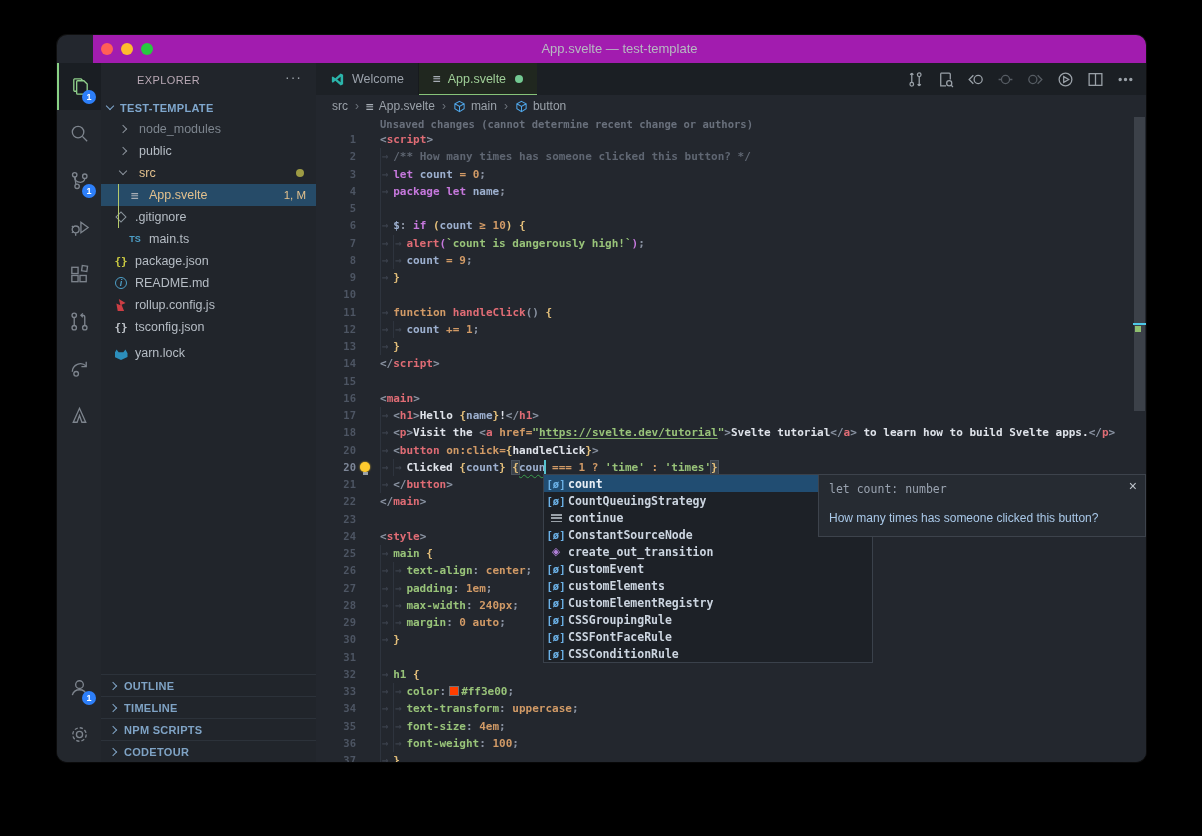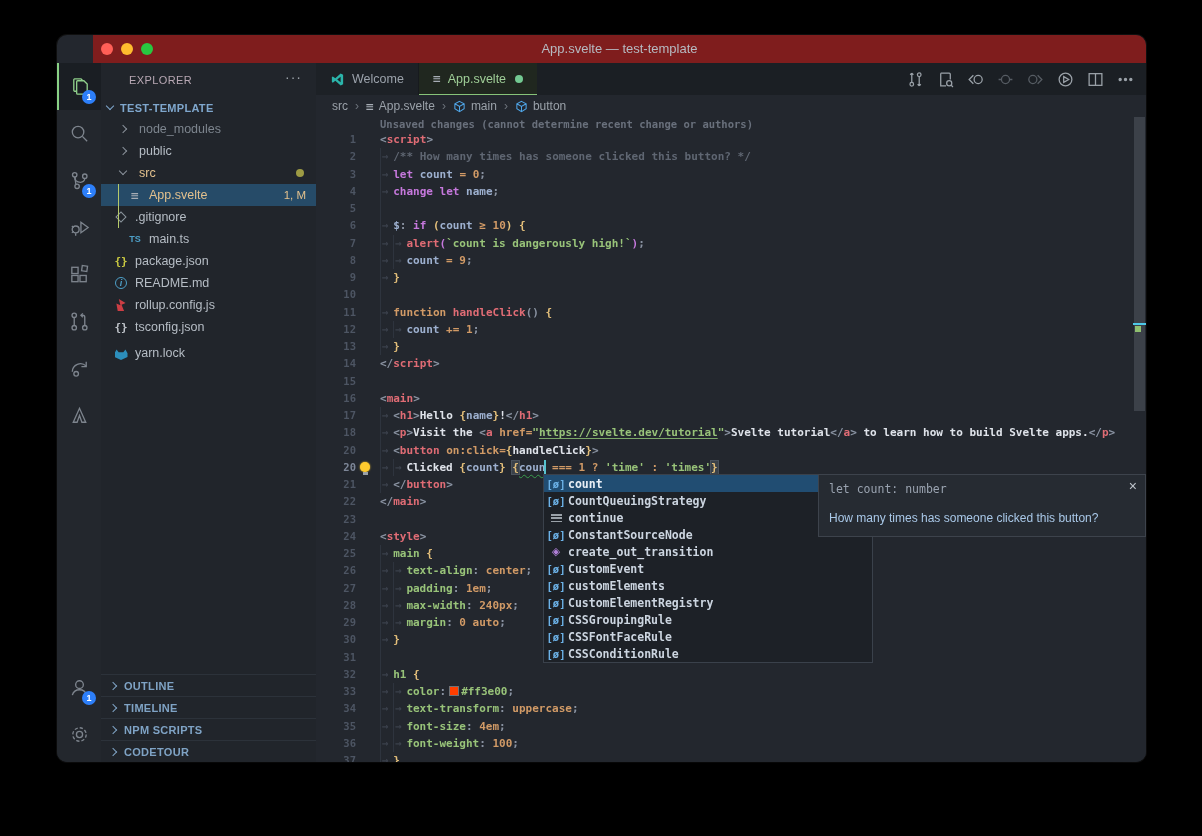--- a/index.html
+++ b/index.html
@@ -3,41 +3,41 @@
 <meta charset="utf-8">
 <style>
   * { margin:0; padding:0; box-sizing:border-box; }
   html,body { width:1202px; height:836px; background:#000; font-family:"Liberation Sans", sans-serif; overflow:hidden; }
 
   .window { position:absolute; left:57px; top:35px; width:1089px; height:727px;
     background:#23272e; border-radius:10px; overflow:hidden;
     box-shadow:0 18px 60px rgba(0,0,0,.8), 0 0 0 1px rgba(255,255,255,.07); }
 
   
-  .titlebar { position:absolute; left:0; top:0; right:0; height:28px; background:#7f1d1d;margin-left:36px; }
+  .titlebar { position:absolute; left:0; top:0; right:0; height:28px; background:#a21caf;margin-left:36px; }
   .lights { position:absolute; left:8px; top:7.5px; display:flex; gap:8px; }
   .light { width:12px; height:12px; border-radius:50%; }
   .l-red{background:#ff5f57;} .l-yel{background:#febc2e;} .l-grn{background:#28c840;}
   .win-title { position:absolute; left:0; right:0; top:0; height:28px; line-height:28px;
     text-align:center; color:#b6bac1; font-size:13px; }
 
   
   .activitybar { position:absolute; left:0; top:28px; width:44px; bottom:0; background:#23272d; }
   .act-item { position:relative; width:44px; height:47px; display:flex; align-items:center; justify-content:center; cursor:pointer; }
   .act-item svg { width:23px; height:23px; stroke:#7d848d; fill:none; stroke-width:1.4; }
   .act-item.active { background:#1a1e23; border-left:2px solid #89d185; }
   .act-item.active svg { stroke:#8fcf8a; }
   .act-badge { position:absolute; right:5px; bottom:6px; min-width:14px; height:14px; border-radius:8px;
     background:#2d7ff9; color:#fff; font-size:9px; line-height:14px; text-align:center; font-weight:700; }
   .act-bottom { position:absolute; left:0; bottom:4px; width:44px; }
 
   
   .sidebar { position:absolute; left:44px; top:28px; width:215px; bottom:0; background:#21252b; }
   .sb-header { position:absolute; left:0; top:0; right:0; height:35px; }
-  .sb-title { position:absolute; left:28px; top:11px; font-size:11px; letter-spacing:.4px; color:#b8a8b4; }
+  .sb-title { position:absolute; left:36px; top:11px; font-size:11px; letter-spacing:.4px; color:#b8a8b4; }
   .sb-more { position:absolute; right:14px; top:6px; color:#9aa1a8; font-size:14px; letter-spacing:1px; cursor:pointer; }
   .sb-root { position:absolute; left:0; top:35px; right:0; height:20px; display:flex; align-items:center;
     font-size:11px; font-weight:700; color:#7fa7cd; letter-spacing:.3px; cursor:pointer; }
   .chev { display:inline-block; width:6px; height:6px; border-right:1.4px solid #8a929b; border-bottom:1.4px solid #8a929b; flex:none; }
   .chev.open { transform:rotate(45deg); margin:-2px 7px 2px 7px; }
   .chev.closed { transform:rotate(-45deg); margin:0 7px 0 7px; }
   .sb-root .chev { border-color:#7fa7cd; margin-left:6px; }
   .tree { position:absolute; left:0; top:55px; right:0; }
   .trow { position:relative; height:22px; display:flex; align-items:center; font-size:12.5px; color:#b6bdc5; cursor:pointer; white-space:nowrap; }
   .trow .lbl { margin-left:6px; }
@@ -427,21 +427,21 @@
         </span>
       </div>
     <div class="codearea" id="codearea">
         <div class="ann">
           <span class="ln"></span>
           <span class="annx">Unsaved changes (cannot determine recent change or authors)</span>
         </div>
         <div class="cl"><span class="ln">1</span><span class="lc"><span class="pu">&lt;</span><span class="tag">script</span><span class="pu">&gt;</span></span></div>
         <div class="cl"><span class="ln">2</span><span class="lc"><span class="ind">→</span><span class="cm">/** How many times has someone clicked this button? */</span></span></div>
         <div class="cl"><span class="ln">3</span><span class="lc"><span class="ind">→</span><span class="kw">let</span><span class="vr"> count</span><span class="op"> =</span><span class="nu"> 0</span><span class="pu">;</span></span></div>
-        <div class="cl"><span class="ln">4</span><span class="lc"><span class="ind">→</span><span class="kw">change</span><span class="kw"> let</span><span class="vr"> name</span><span class="pu">;</span></span></div>
+        <div class="cl"><span class="ln">4</span><span class="lc"><span class="ind">→</span><span class="kw">package</span><span class="kw"> let</span><span class="vr"> name</span><span class="pu">;</span></span></div>
         <div class="cl"><span class="ln">5</span><span class="lc"><span class="gsp"></span></span></div>
         <div class="cl"><span class="ln">6</span><span class="lc"><span class="ind">→</span><span class="vr">$</span><span class="pu">:</span><span class="kw"> if</span><span class="b1"> (</span><span class="vr">count</span><span class="op"> ≥</span><span class="nu"> 10</span><span class="b1">)</span><span class="b1"> {</span></span></div>
         <div class="cl"><span class="ln">7</span><span class="lc"><span class="ind">→</span><span class="ind">→</span><span class="fn">alert</span><span class="b2">(</span><span class="st">`count is dangerously high!`</span><span class="b2">)</span><span class="pu">;</span></span></div>
         <div class="cl"><span class="ln">8</span><span class="lc"><span class="ind">→</span><span class="ind">→</span><span class="vr">count</span><span class="op"> =</span><span class="nu"> 9</span><span class="pu">;</span></span></div>
         <div class="cl"><span class="ln">9</span><span class="lc"><span class="ind">→</span><span class="b1">}</span></span></div>
         <div class="cl"><span class="ln">10</span><span class="lc"><span class="gsp"></span></span></div>
         <div class="cl"><span class="ln">11</span><span class="lc"><span class="ind">→</span><span class="kw2">function</span><span class="fn"> handleClick</span><span class="pu">()</span><span class="b1"> {</span></span></div>
         <div class="cl"><span class="ln">12</span><span class="lc"><span class="ind">→</span><span class="ind">→</span><span class="vr">count</span><span class="op"> +=</span><span class="nu"> 1</span><span class="pu">;</span></span></div>
         <div class="cl"><span class="ln">13</span><span class="lc"><span class="ind">→</span><span class="b1">}</span></span></div>
         <div class="cl"><span class="ln">14</span><span class="lc"><span class="pu">&lt;/</span><span class="tag">script</span><span class="pu">&gt;</span></span></div>

